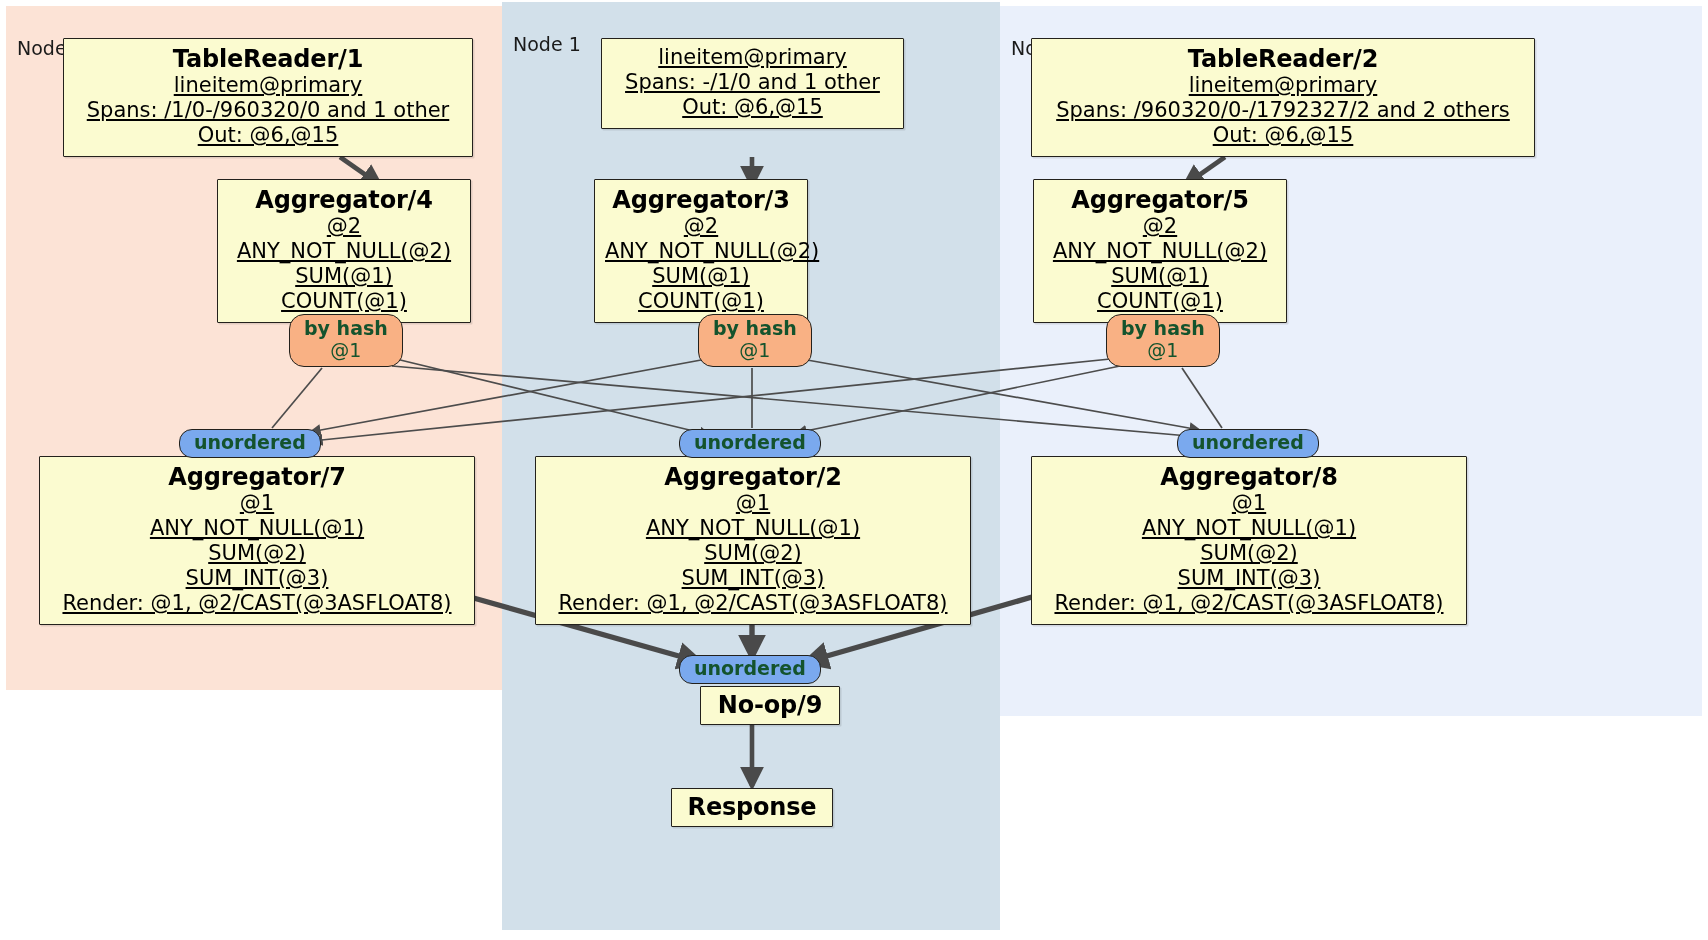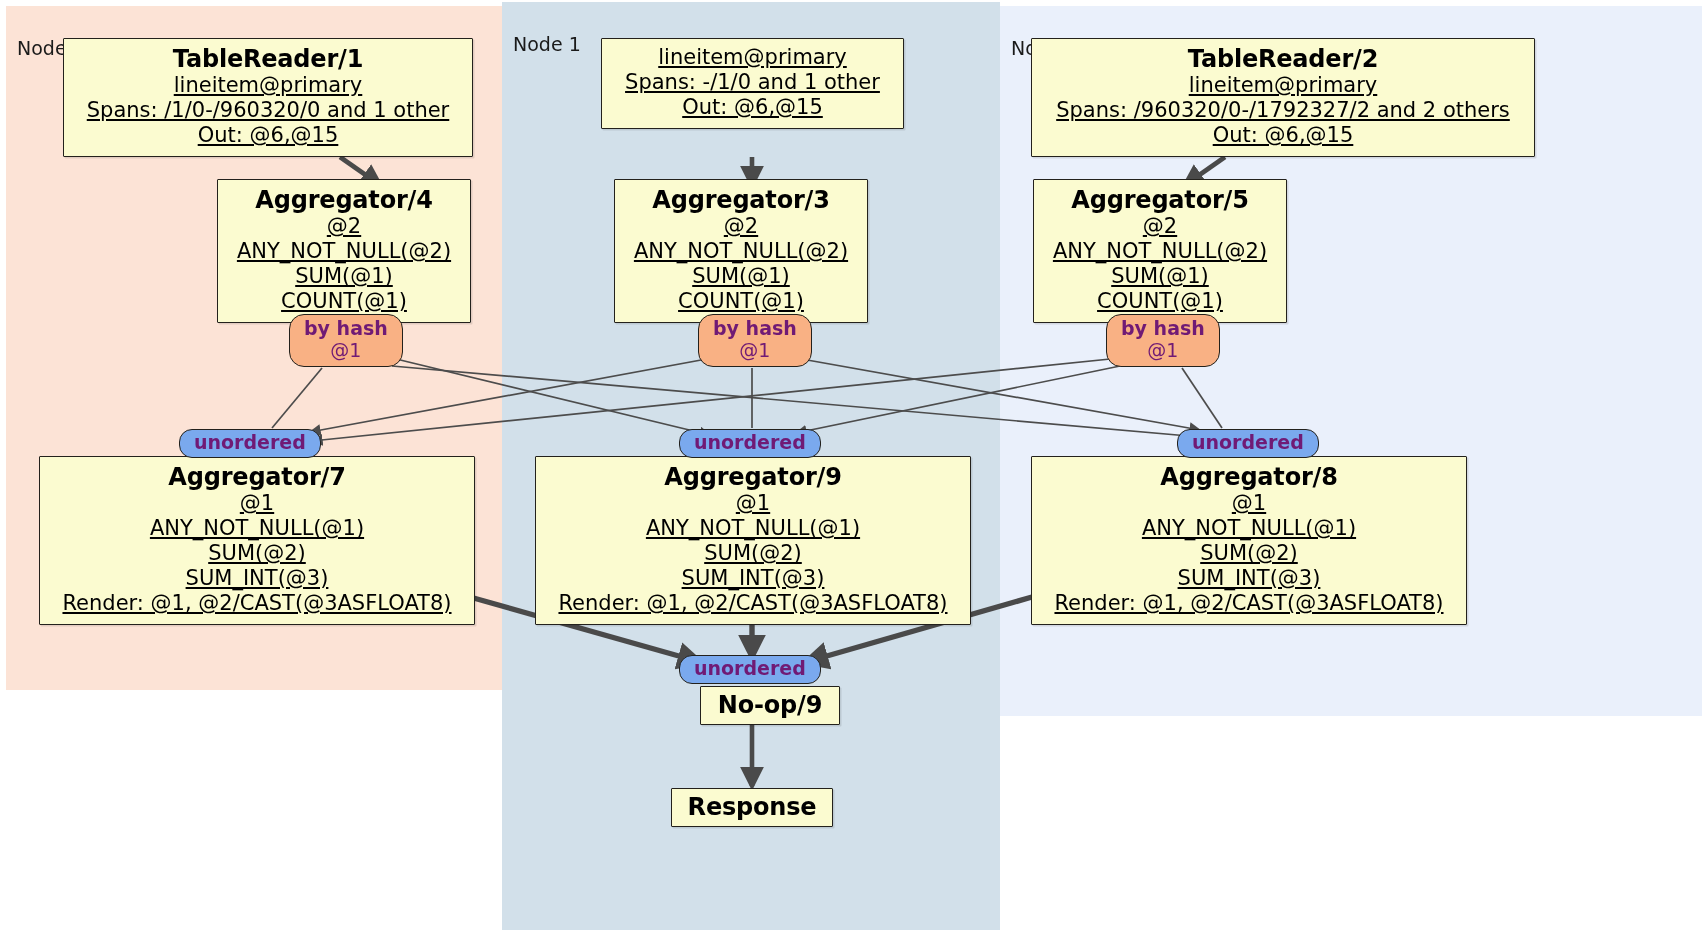--- a/index.html
+++ b/index.html
@@ -73,21 +73,21 @@
   .proc.compact {
     padding: 4px 14px 5px 14px;
   }
 
   
   .badge {
     position: absolute;
     box-sizing: border-box;
     border: 1.6px solid #23211c;
     text-align: center;
-    color: #701a75;
+    color: #14532d;
     white-space: nowrap;
   }
   .badge .btitle {
     font-weight: bold;
     font-size: 19px;
     line-height: 1.14;
   }
   .badge .bsub {
     font-size: 19px;
     line-height: 1.14;
@@ -178,21 +178,21 @@
   </div>
 
   <div class="proc layer-box" style="left:217px; top:179px; width:254px;">
     <div class="title">Aggregator/4</div>
     <div class="line">@2</div>
     <div class="line">ANY_NOT_NULL(@2)</div>
     <div class="line">SUM(@1)</div>
     <div class="line">COUNT(@1)</div>
   </div>
 
-  <div class="proc layer-box" style="left:614px; top:179px; width:254px;">
+  <div class="proc layer-box" style="left:594px; top:179px; width:214px;">
     <div class="title">Aggregator/3</div>
     <div class="line">@2</div>
     <div class="line">ANY_NOT_NULL(@2)</div>
     <div class="line">SUM(@1)</div>
     <div class="line">COUNT(@1)</div>
   </div>
 
   <div class="proc layer-box" style="left:1033px; top:179px; width:254px;">
     <div class="title">Aggregator/5</div>
     <div class="line">@2</div>
@@ -231,21 +231,21 @@
   <div class="proc layer-box" style="left:39px; top:456px; width:436px;">
     <div class="title">Aggregator/7</div>
     <div class="line">@1</div>
     <div class="line">ANY_NOT_NULL(@1)</div>
     <div class="line">SUM(@2)</div>
     <div class="line">SUM_INT(@3)</div>
     <div class="line">Render: @1, @2/CAST(@3ASFLOAT8)</div>
   </div>
 
   <div class="proc layer-box" style="left:535px; top:456px; width:436px;">
-    <div class="title">Aggregator/9</div>
+    <div class="title">Aggregator/2</div>
     <div class="line">@1</div>
     <div class="line">ANY_NOT_NULL(@1)</div>
     <div class="line">SUM(@2)</div>
     <div class="line">SUM_INT(@3)</div>
     <div class="line">Render: @1, @2/CAST(@3ASFLOAT8)</div>
   </div>
 
   <div class="proc layer-box" style="left:1031px; top:456px; width:436px;">
     <div class="title">Aggregator/8</div>
     <div class="line">@1</div>

